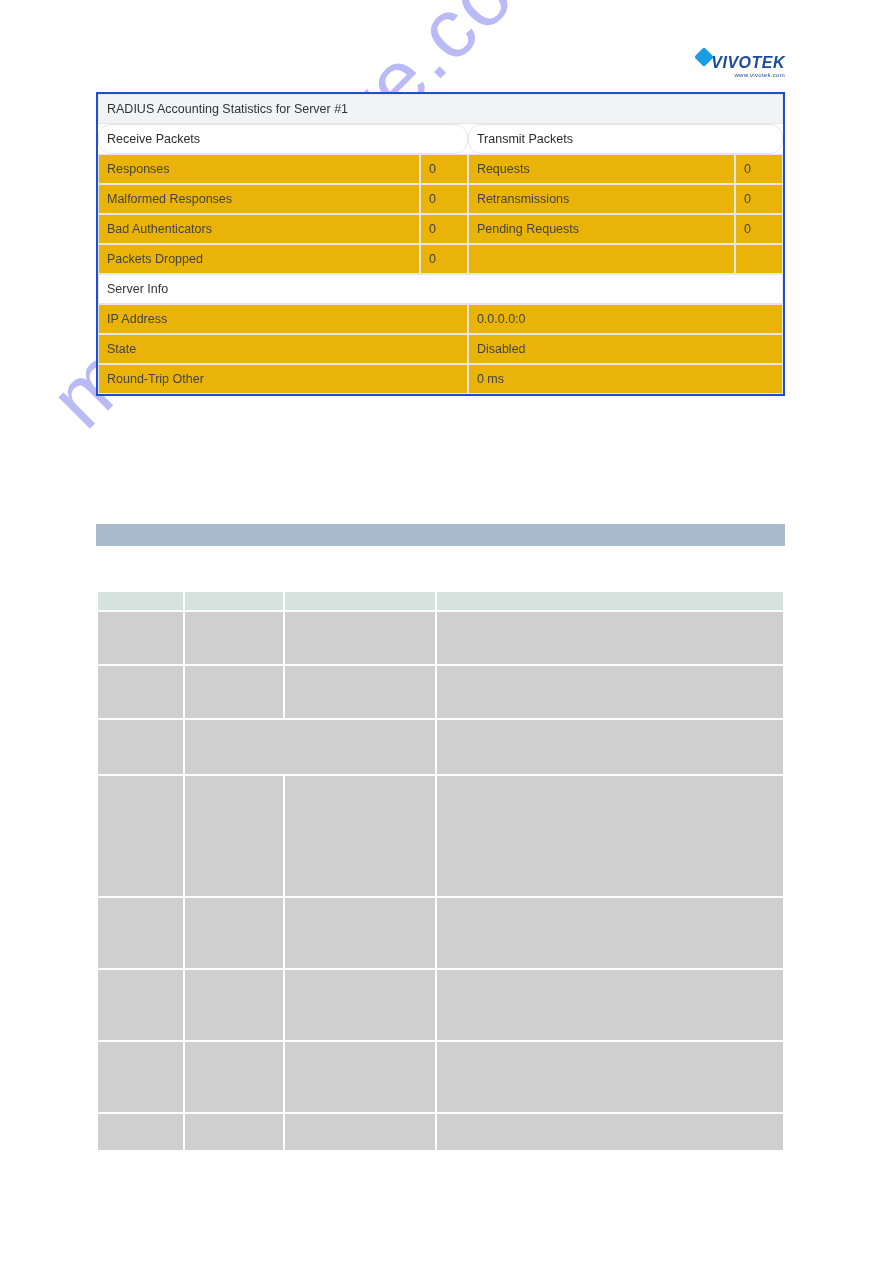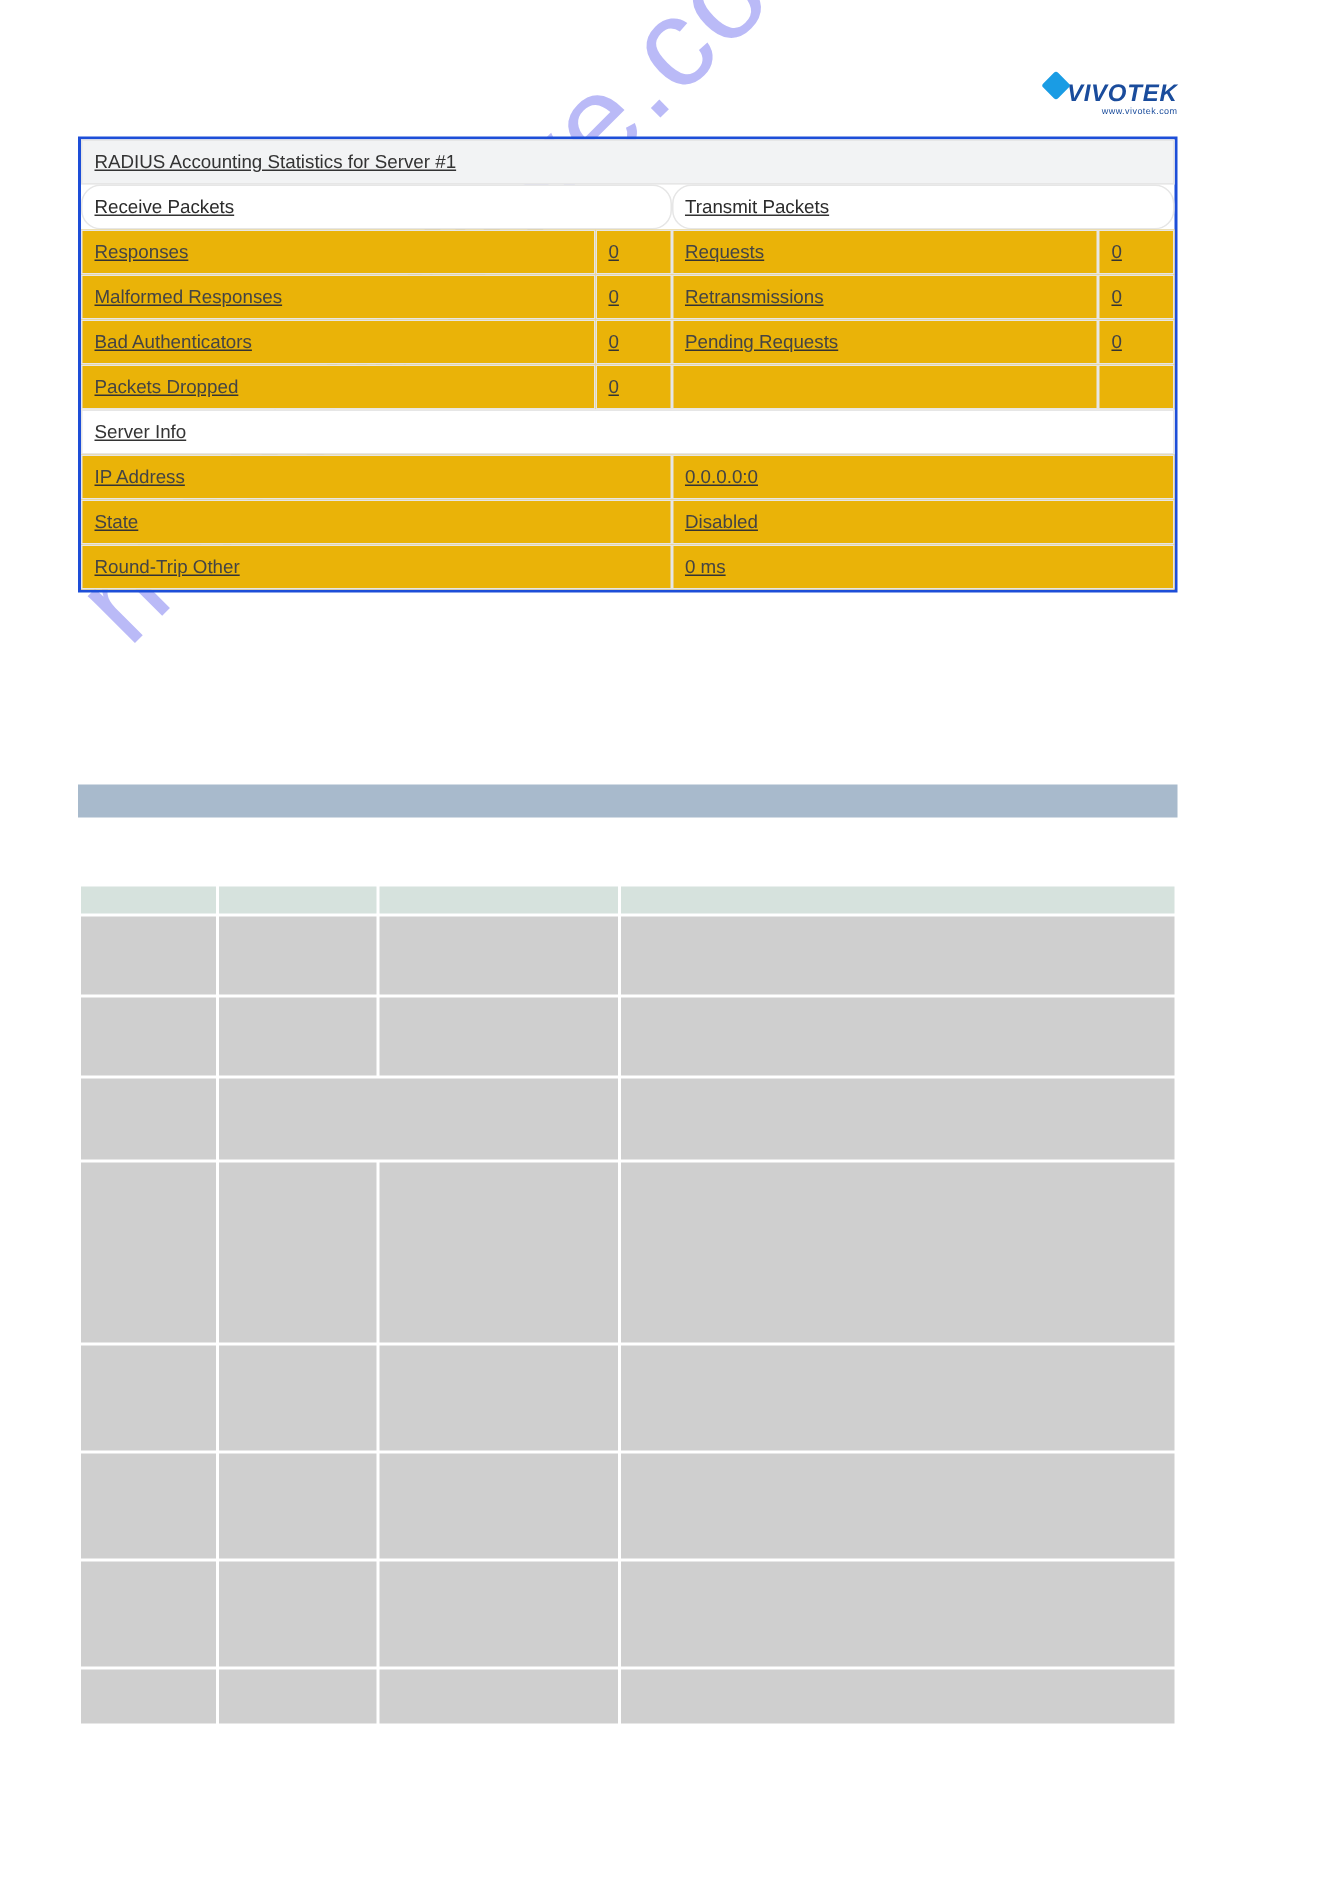--- a/index.html
+++ b/index.html
@@ -6,23 +6,22 @@
   body {
     width: 893px;
     height: 1263px;
     background: #ffffff;
     font-family: "Segoe UI", Arial, sans-serif;
     font-size: 12.5px;
     color: #333;
     position: relative;
   }
   .page {
-    padding: 54px 108px 0 52px;
+    padding: 54px 108px 0 96px;
     position: relative;
-    text-decoration: underline;
   }
   .logo-row {
     text-align: right;
     margin-bottom: 12px;
   }
   .logo {
     display: inline-block;
     position: relative;
   }
   .logo-text {

